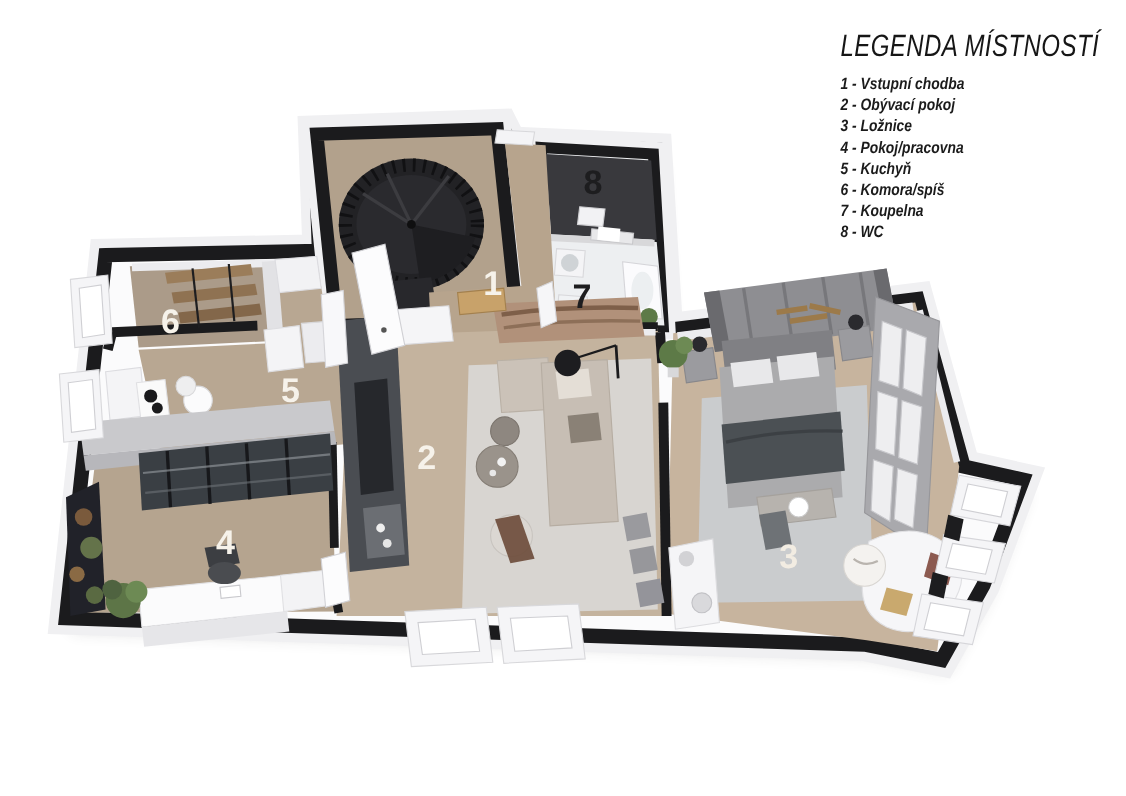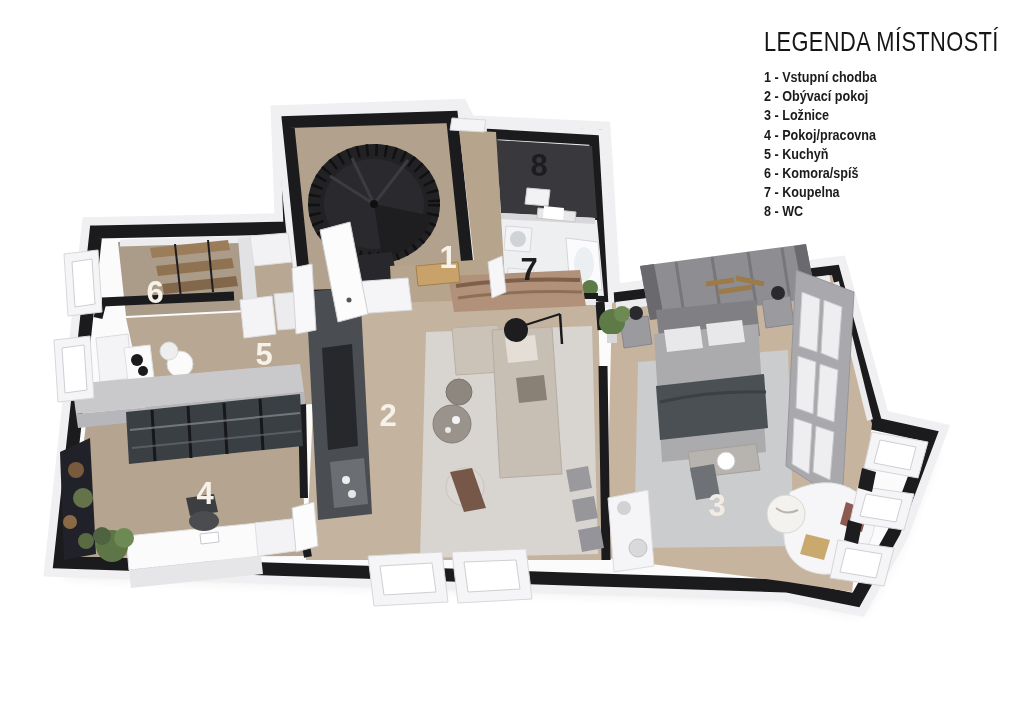--- a/index.html
+++ b/index.html
@@ -1,19 +1,19 @@
 <!DOCTYPE html>
 <html><head>
 <meta charset="utf-8">
 <style>
   html,body{margin:0;padding:0;background:#ffffff;}
   .canvas{position:relative;width:1024px;height:724px;background:#ffffff;overflow:hidden;
           font-family:"Liberation Sans",sans-serif;}
   .plan-wrap{position:absolute;left:0;top:0;width:1024px;height:724px;}
-  .legend{position:absolute;left:764px;top:26px;width:258px;color:#1a1a1a;}
+  .legend{position:absolute;left:764px;top:26px;width:258px;color:#1a1a1a;font-style:italic;}
   .legend-title{font-size:28px;font-weight:400;letter-spacing:.5px;white-space:nowrap;
                 transform:scaleX(.78);transform-origin:left top;color:#161616;}
   .legend-items{margin-top:9px;transform:scaleX(.84);transform-origin:left top;}
   .legend-item{font-size:15px;font-weight:700;line-height:19.2px;white-space:nowrap;color:#1b1b1b;}
   svg text.roomnum{font-family:"Liberation Sans",sans-serif;font-weight:700;font-size:31px;}
 </style>
 </head>
 <body>
 
 <div class="canvas">

